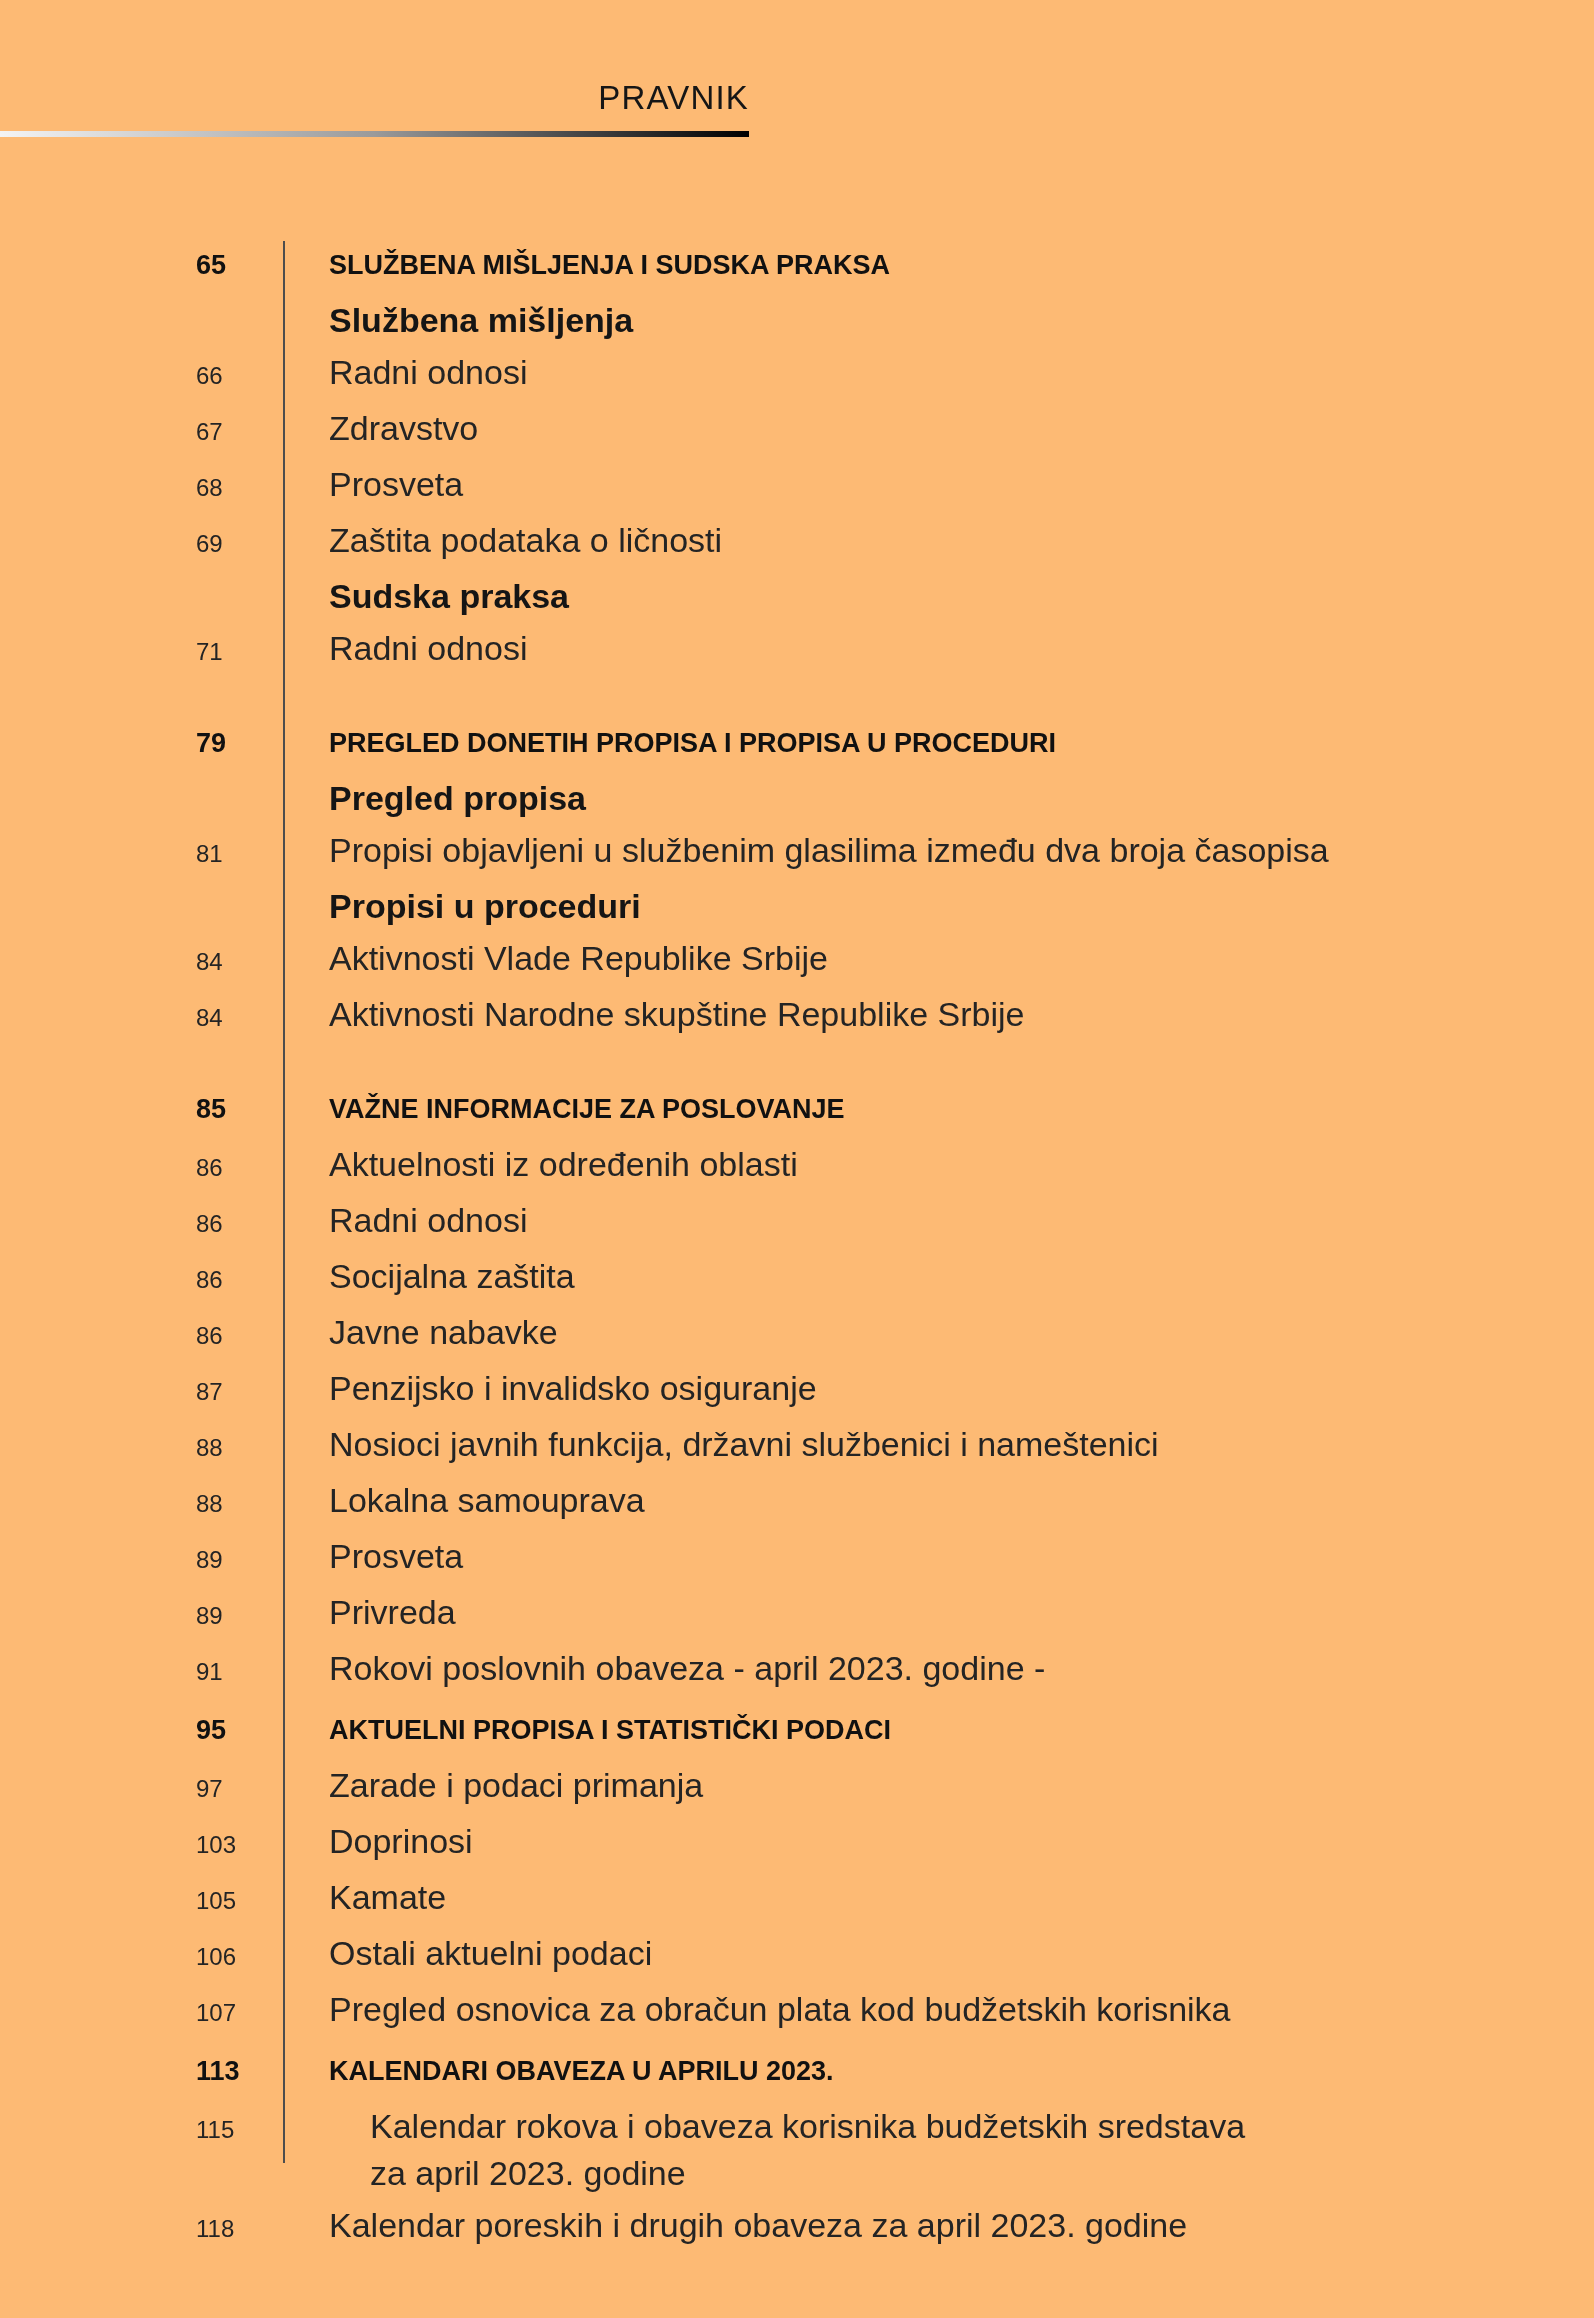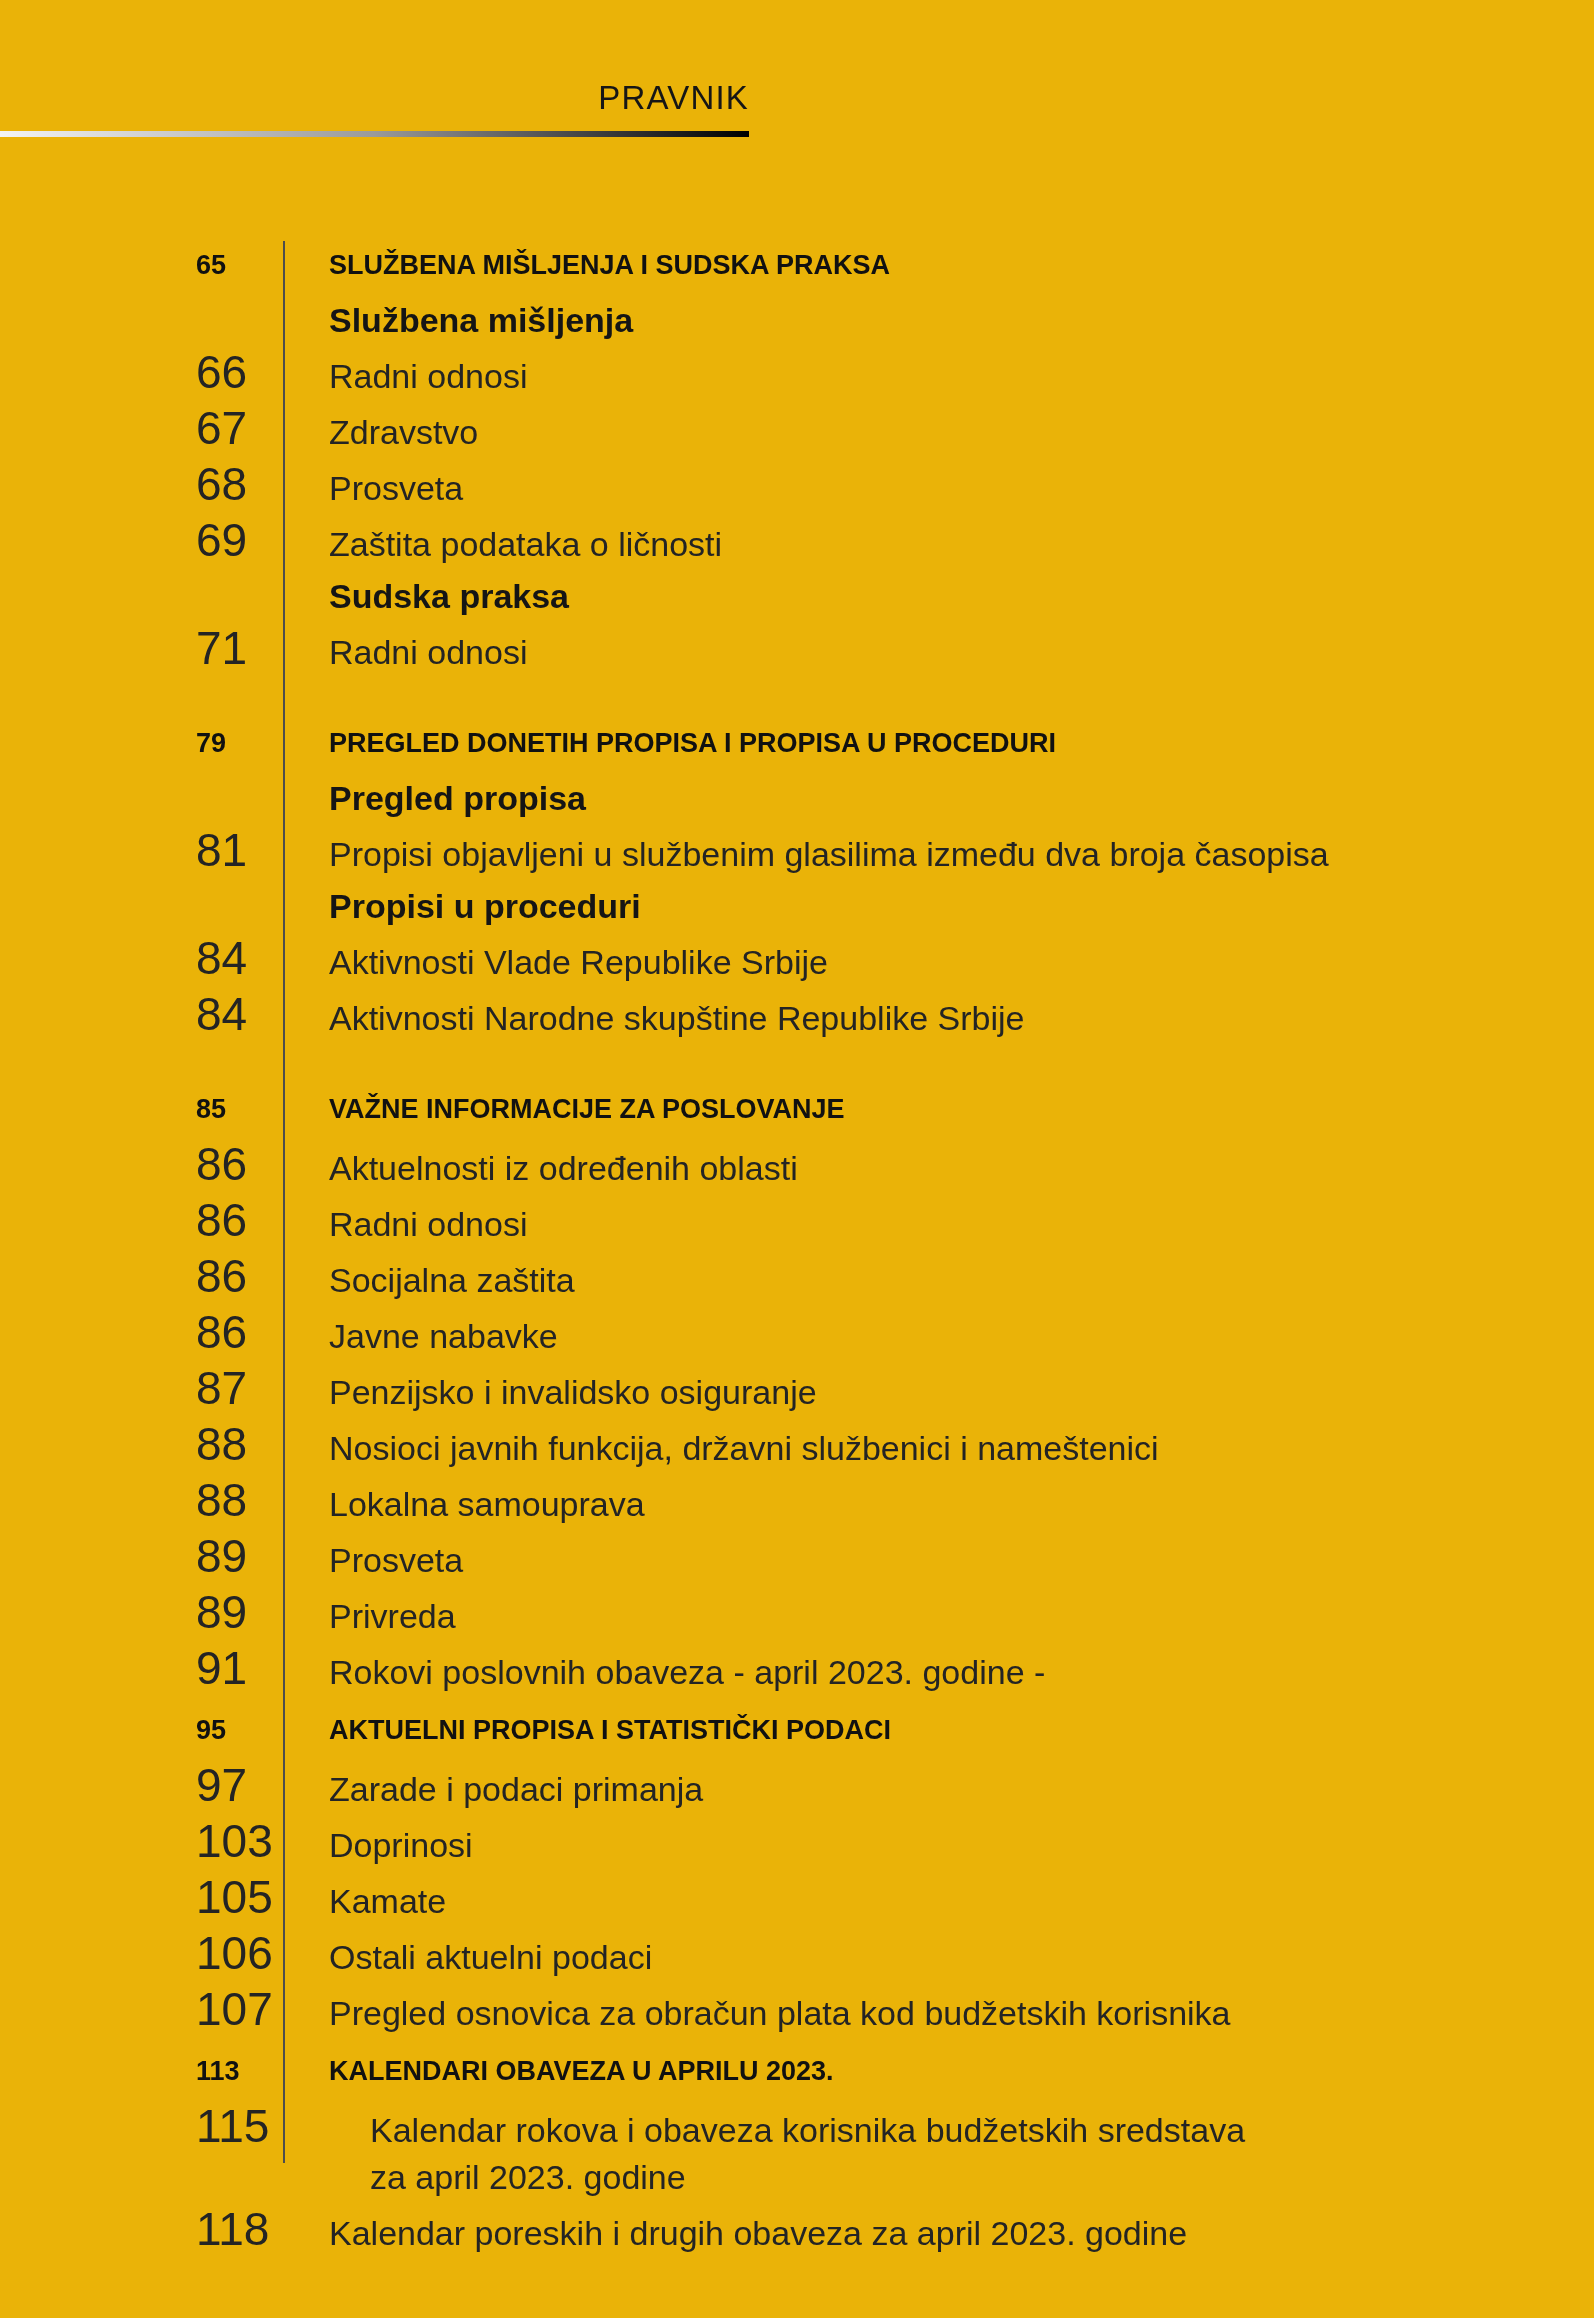--- a/index.html
+++ b/index.html
@@ -1,19 +1,19 @@
 <!DOCTYPE html>
 <html style="font-size:13px"><head>
 <meta charset="utf-8">
 <style>
   html,body{margin:0;padding:0;background:#ffffff;}
   .page{
     position:relative;
     width:1594px;height:2319px;
-    background:#eab308;
+    background:#fdba74;
     font-family:"Liberation Sans","DejaVu Sans",sans-serif;
     color:#1b1b1b;
     overflow:hidden;
   }
   
   .masthead{
     position:absolute;left:0;top:80px;width:749px;
     text-align:right;
     font-size:33px;line-height:36px;
     letter-spacing:1.2px;
@@ -31,21 +31,21 @@
   .toc-divider{
     position:absolute;left:283px;top:241px;width:1.6px;height:1922px;
     background:#4d4d4d;
   }
   .row{
     display:grid;
     grid-template-columns:133px 1fr;
     align-items:baseline;
   }
   .row .num{
-    font-size:46px;
+    font-size:24px;
     color:#242424;
     font-weight:300;
   }
   .row .title{
     font-size:34px;
     color:#242424;
     font-weight:300;
     white-space:pre-line;
   }
   .row.entry{line-height:52px;}

